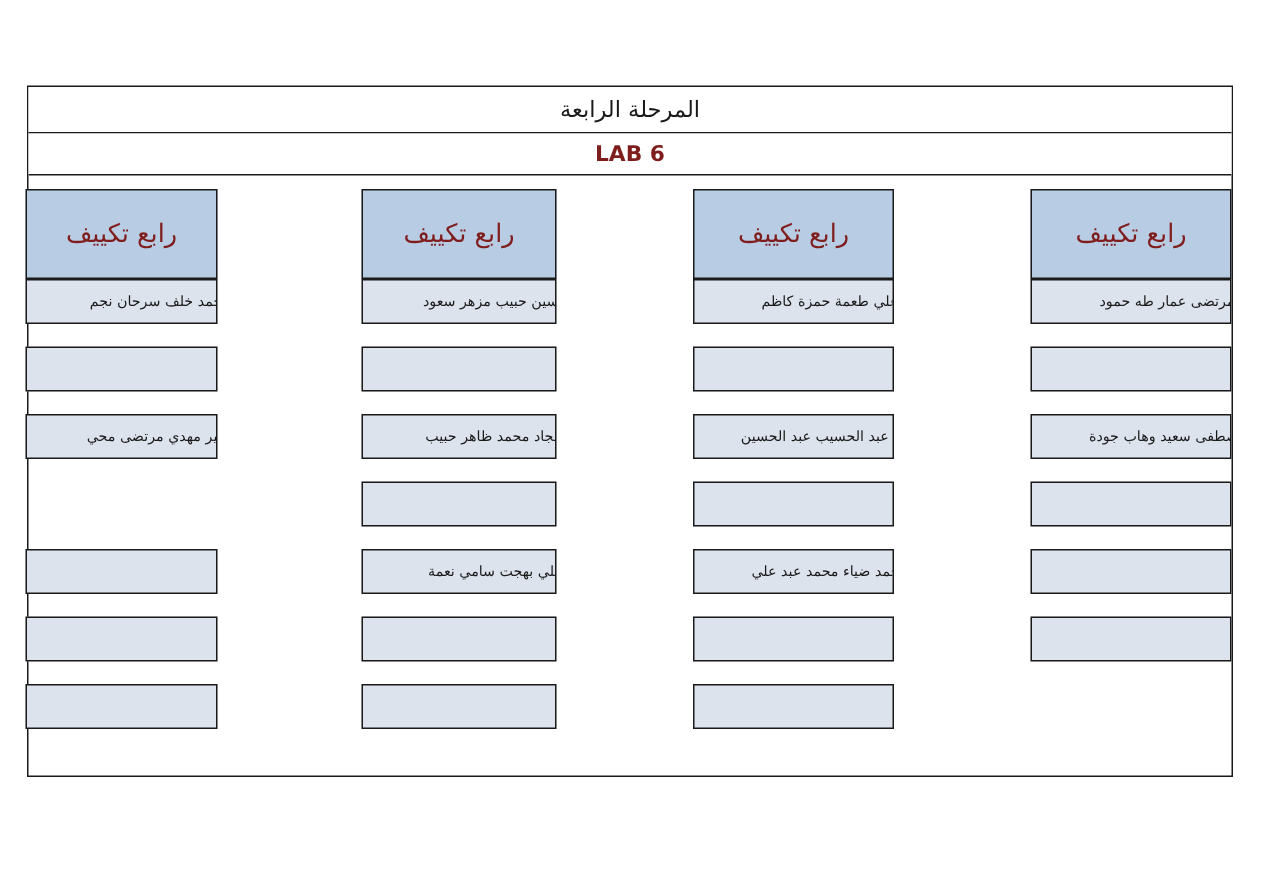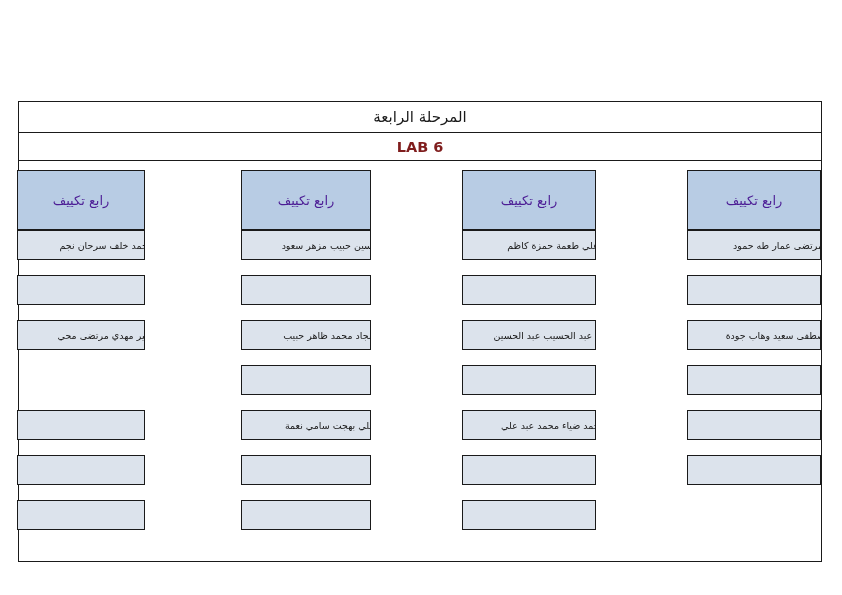--- a/index.html
+++ b/index.html
@@ -26,21 +26,20 @@
   
   .sheet {
     position: absolute;
     left: 18px;
     top: 57px;
     width: 804px;
     height: 461px;
     border: 1.5px solid #1a1a1a;
     box-sizing: border-box;
     background: #ffffff;
-    margin-top: 44px;
   }
 
   
   .title-row {
     height: 31px;
     border-bottom: 1.5px solid #1a1a1a;
     display: flex;
     align-items: center;
     justify-content: center;
     box-sizing: border-box;
@@ -94,22 +93,22 @@
     height: 60px;
     background: #b8cce4;
     border: 1.3px solid #1a1a1a;
     box-sizing: border-box;
     display: flex;
     align-items: center;
     justify-content: center;
     margin-bottom: 0px;
   }
   .col-head span {
-    font-size: 13px;
-    color: #4c1d95;
+    font-size: 17px;
+    color: #7f1d1d;
   }
 
   
   .cell {
     height: 30px;
     background: #dce3ec;
     border: 1.3px solid #1a1a1a;
     box-sizing: border-box;
     display: flex;
     align-items: center;

